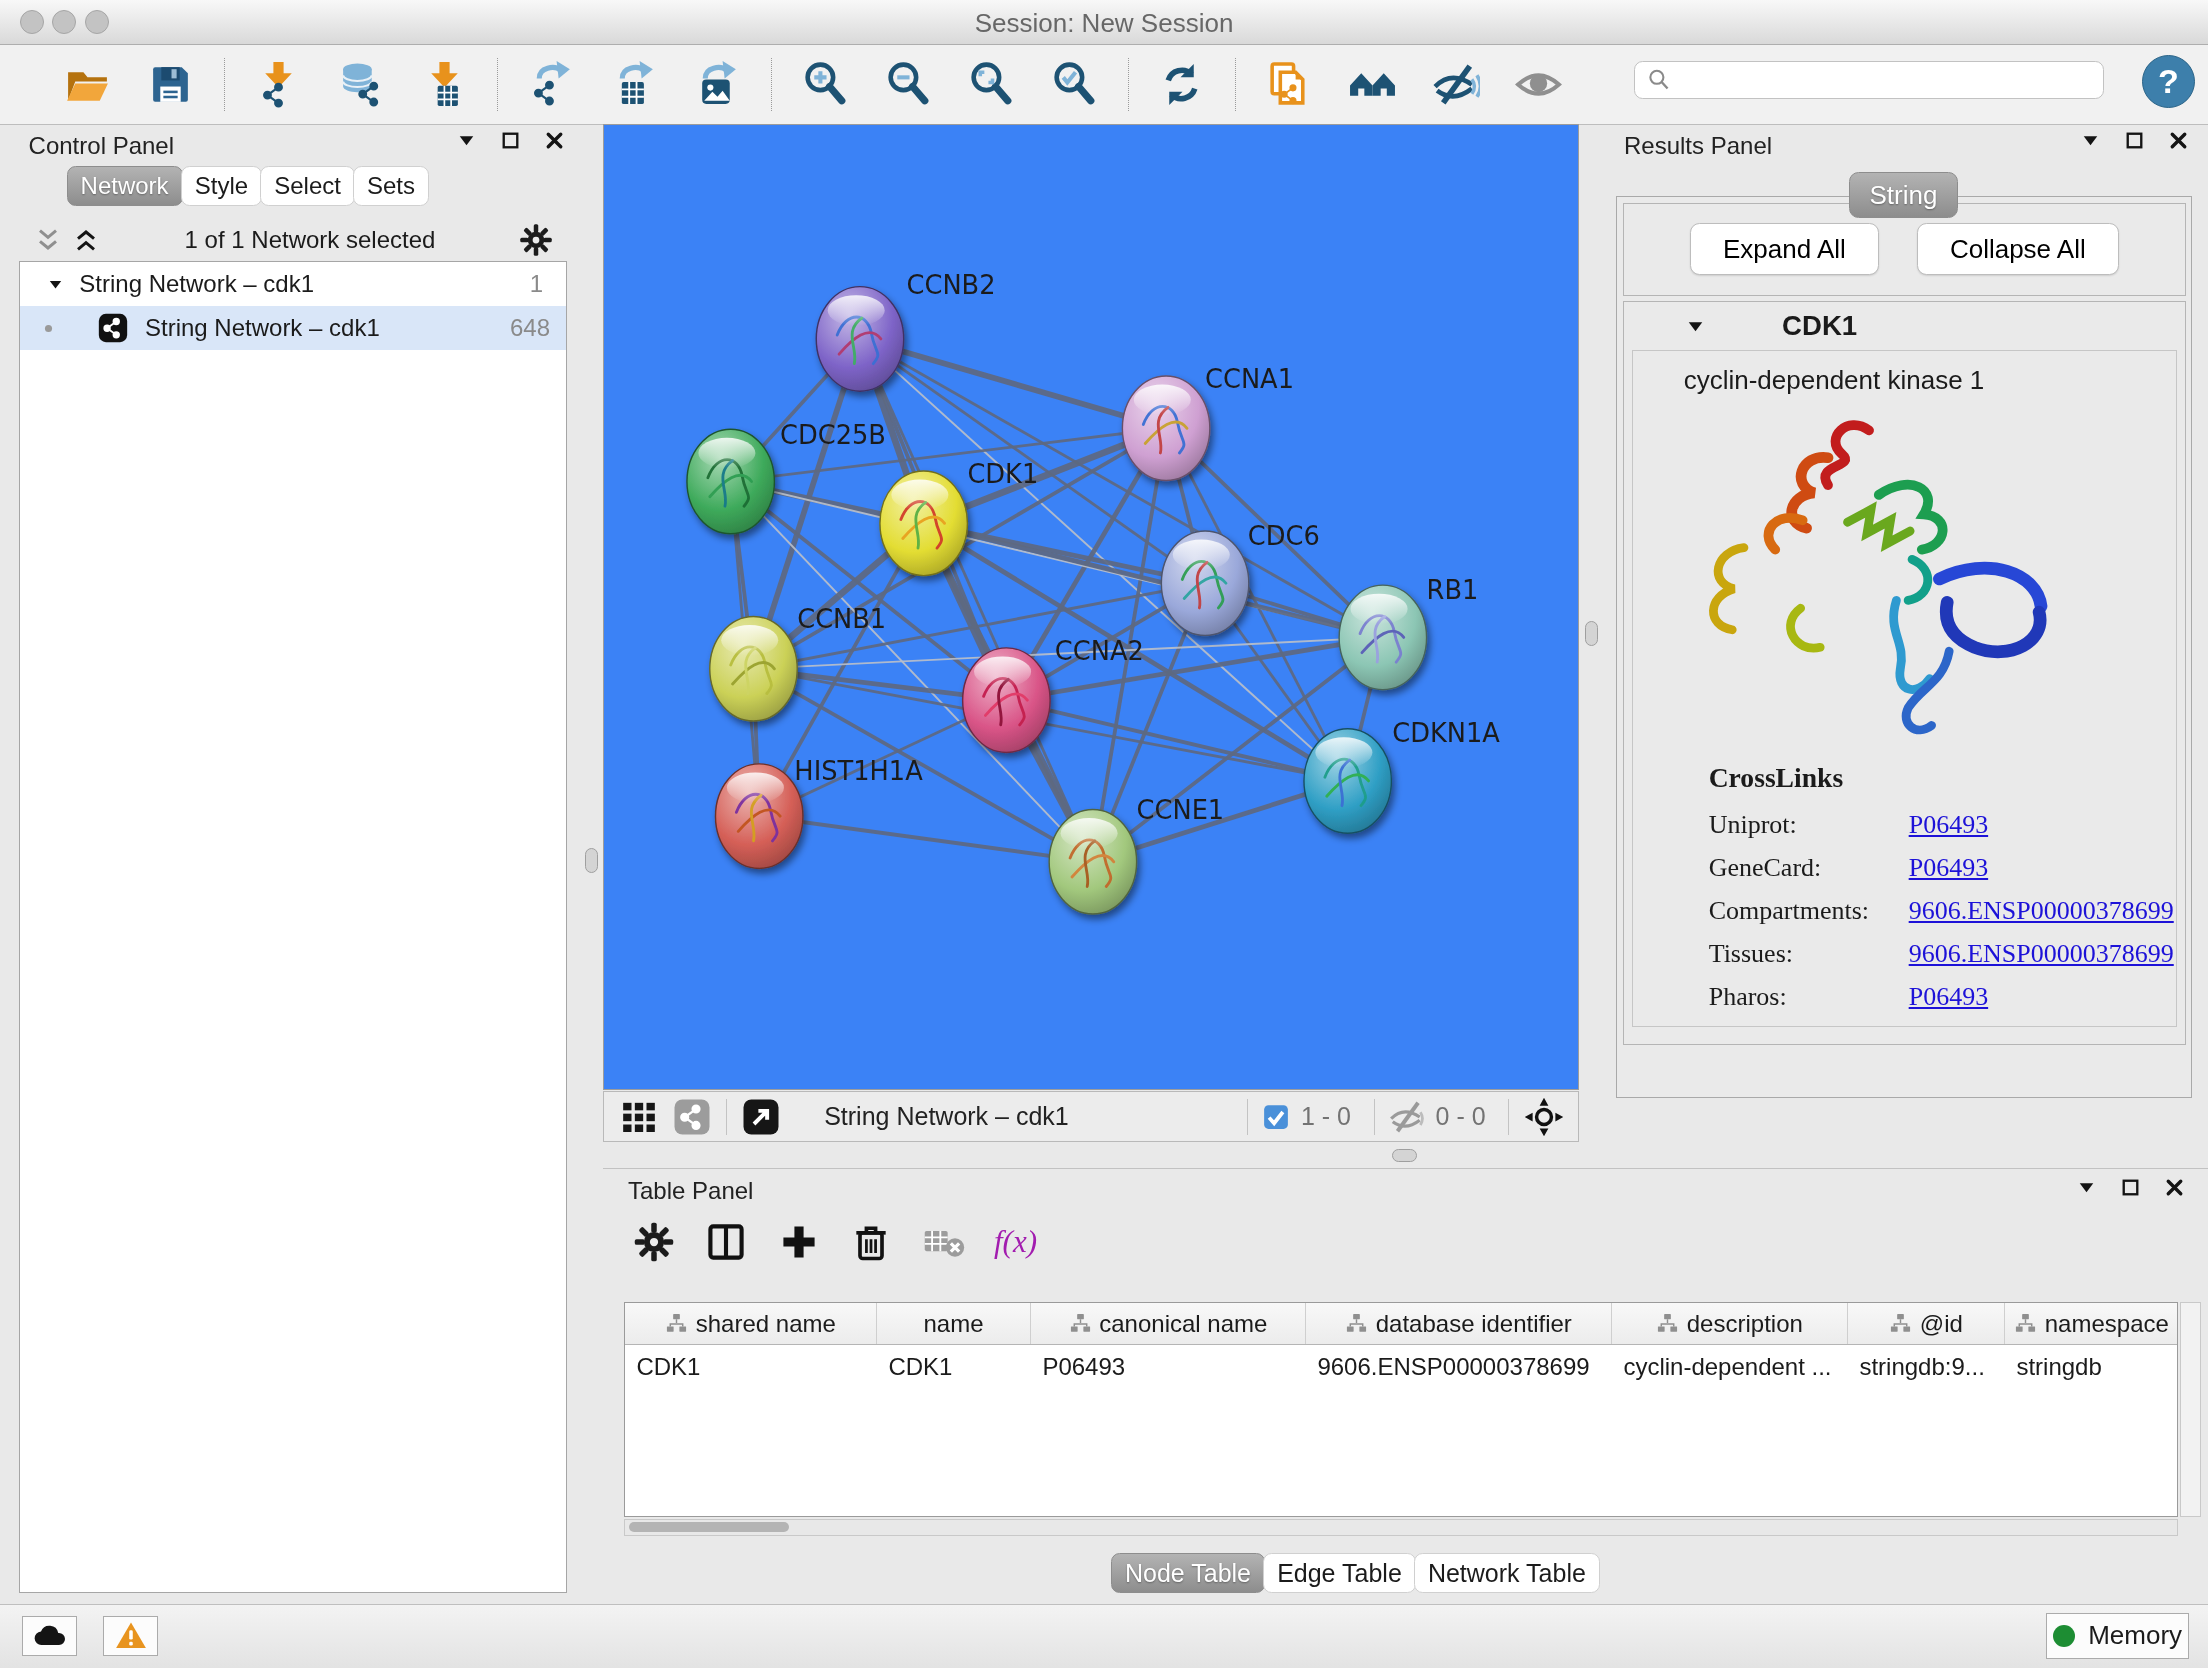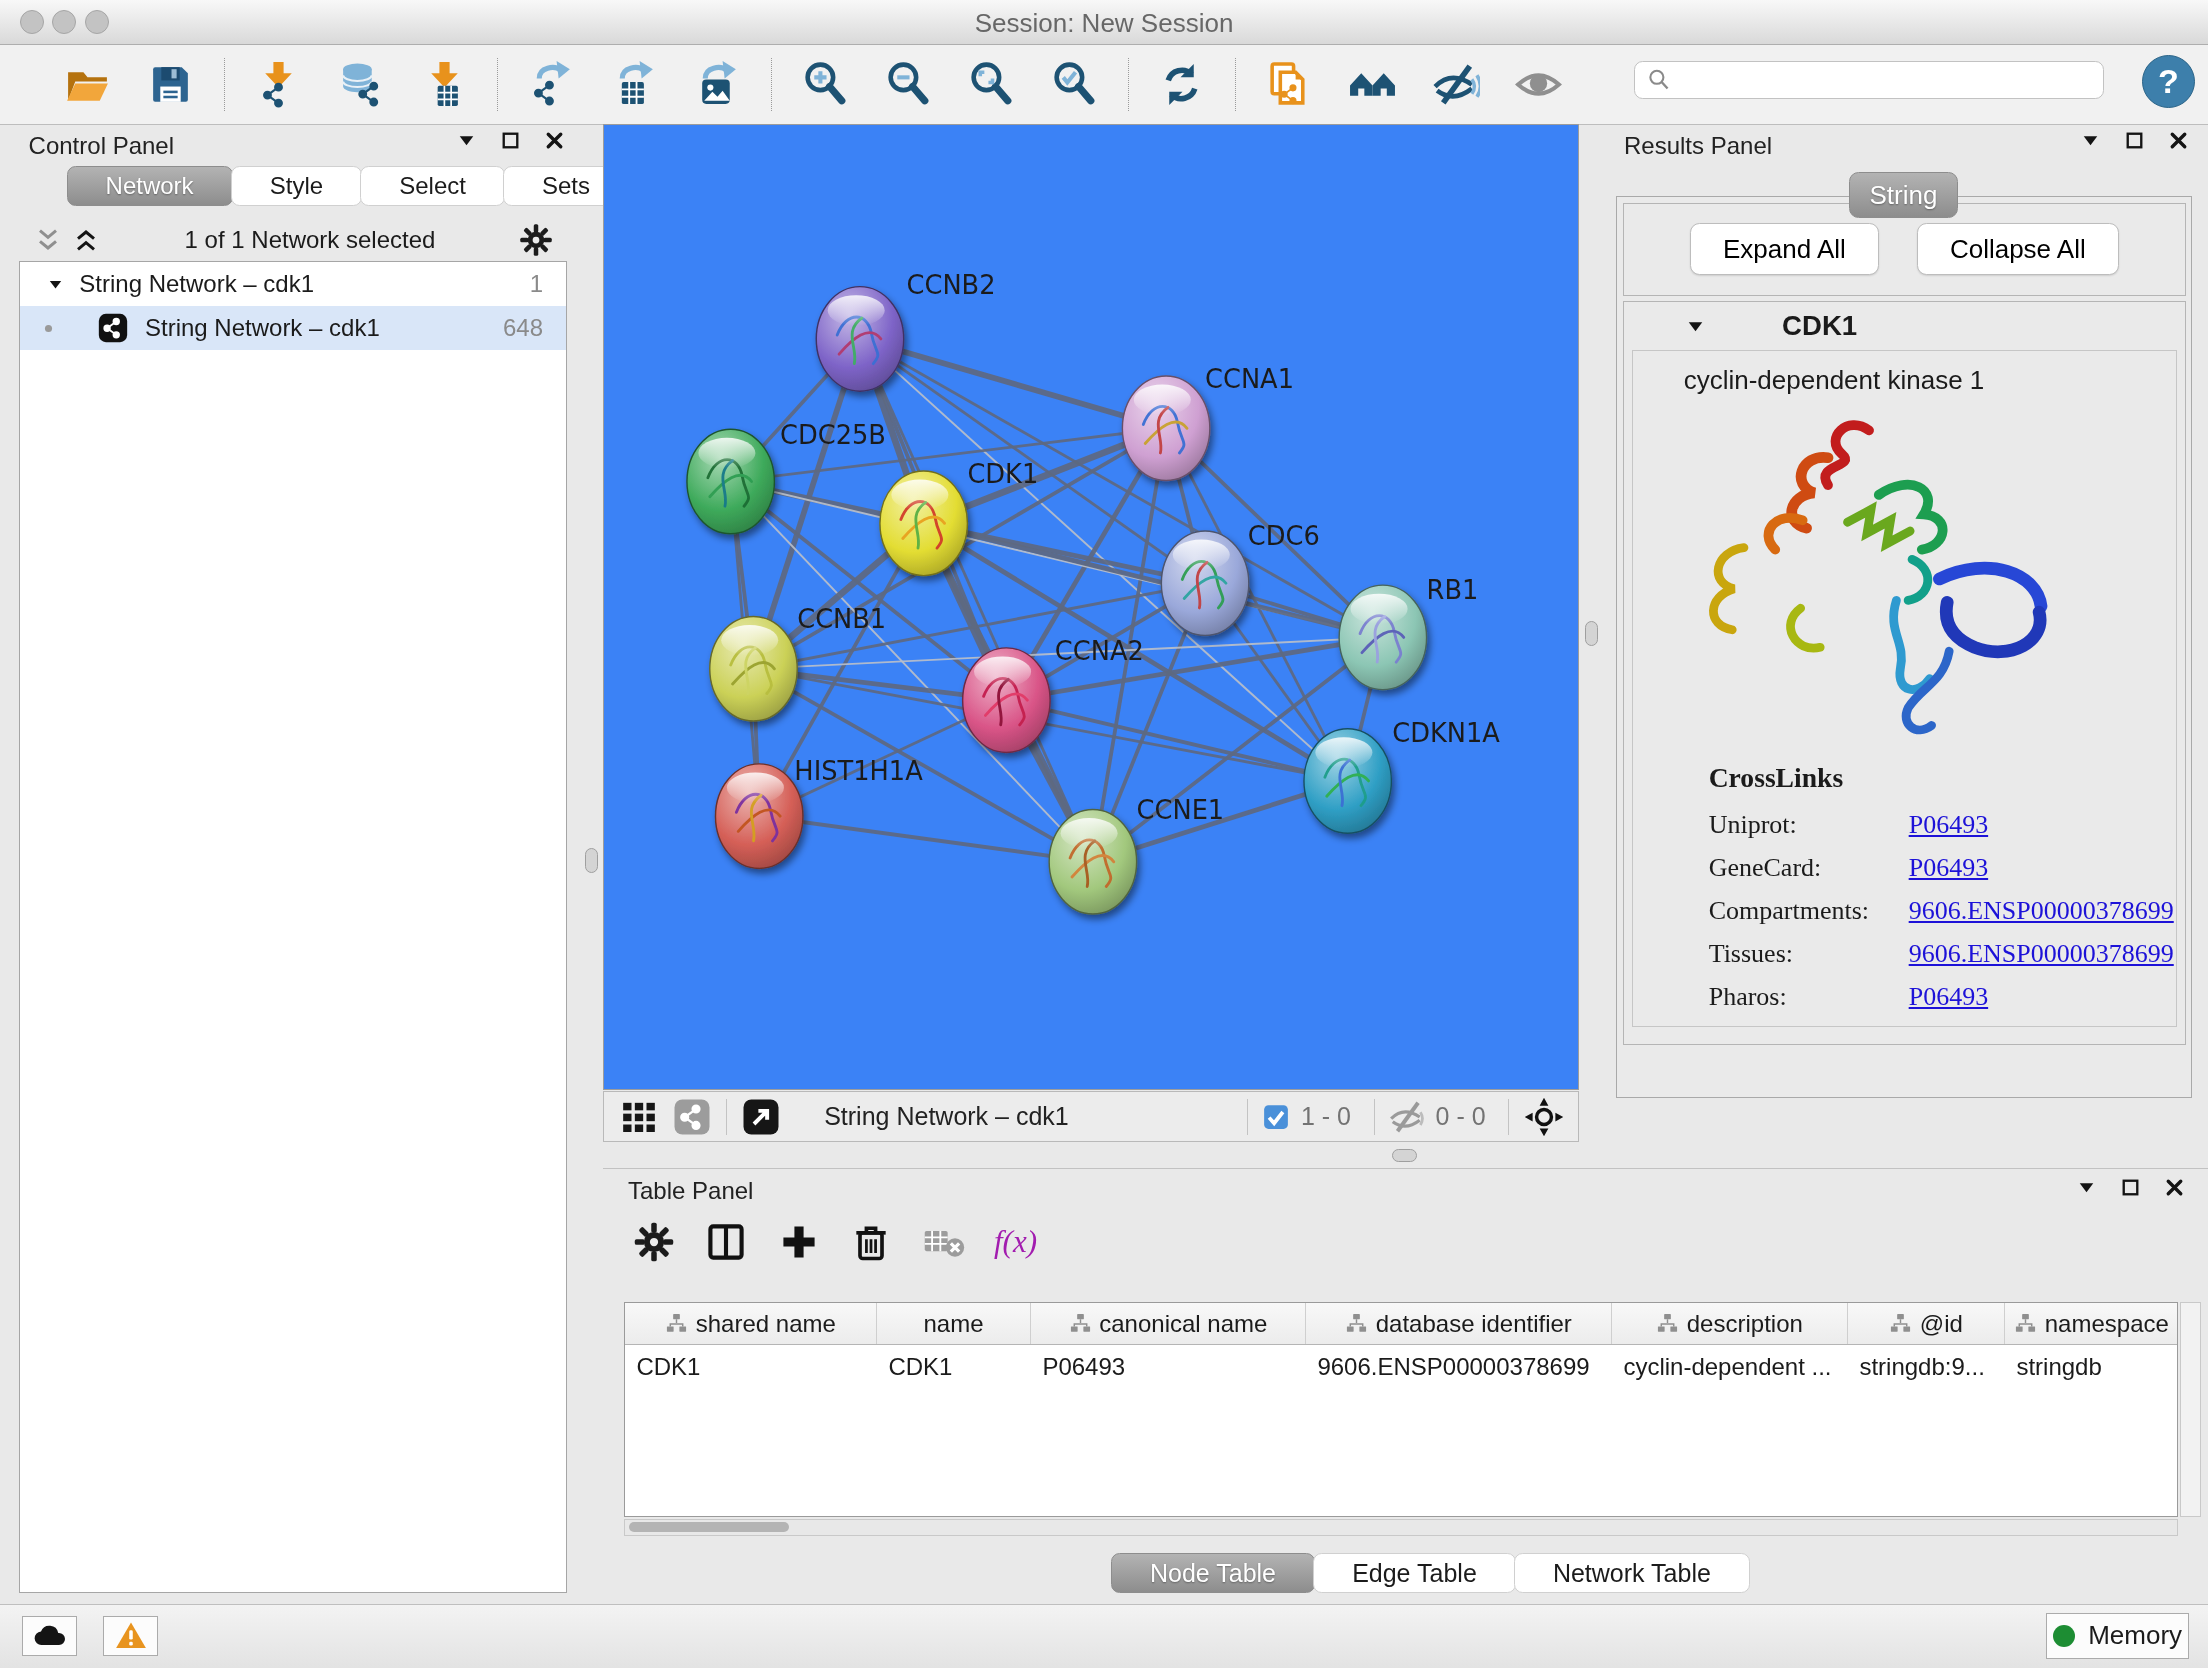--- a/index.html
+++ b/index.html
@@ -31,21 +31,21 @@
     align-items:center;justify-content:center;border:1px solid #2b6488}
 
   
   .panel-title{font-size:24px;color:#222}
   .panel-ctrls{position:absolute;right:15px;top:7.6px;display:flex;gap:19px;align-items:center}
 
   
   #control-panel{position:absolute;left:7.6px;top:124px;width:582px;height:1482px}
   #cp-title{position:absolute;left:21px;top:7.6px}
   #cp-tabs{position:absolute;left:59px;top:42px;display:flex}
-  .tab{height:38px;display:flex;align-items:center;padding:0 38px;font-size:24px;
+  .tab{height:38px;display:flex;align-items:center;padding:0 13px;font-size:24px;
     border:1px solid #d0d0d0;background:#fff;border-radius:8.6px;margin-right:-1.9px}
   .tab.sel{background:linear-gradient(#b3b3b3,#8d8d8d);color:#fff;border-color:#8d8d8d;
     text-shadow:0 1px 1.9px rgba(0,0,0,.35)}
   #cp-subheader{position:absolute;left:11.4px;top:95px;width:550px;height:42px;
     display:flex;align-items:center}
   #cp-status{flex:1;text-align:center;font-size:24px}
   #cp-listbox{position:absolute;left:11.4px;top:137px;width:548px;height:1332px;
     background:#fff;border:1px solid #a6a6a6;box-sizing:border-box}
   .net-row{height:44px;display:flex;align-items:center;font-size:24px}
   .net-row .cnt{color:#8a8a8a}
@@ -410,21 +410,21 @@
                 <path d="M12 24 30 11M12 24 30 37" fill="none"></path>
                 <circle cx="12" cy="24" r="5.5"></circle>
                 <circle cx="30" cy="11" r="5.5"></circle>
                 <circle cx="30" cy="37" r="5.5"></circle>
               </g>
             </g>
           </svg>
         </span>
       <span style="margin-left:15px">String Network – cdk1</span>
       <span class="cnt" style="margin-left:auto">6</span>
-      <span class="cnt" style="margin-right:23px">48</span>
+      <span class="cnt" style="margin-right:16px">48</span>
     </div>
   </div>
 </div>
 
 <div id="canvas">
     <svg width="974" height="964" viewBox="0 0 1024 1014">
       <defs>
         <filter id="ns" x="-50%" y="-50%" width="200%" height="200%">
   <feDropShadow dx="3" dy="5" stdDeviation="4" flood-opacity="0.45"></feDropShadow>
         </filter>

